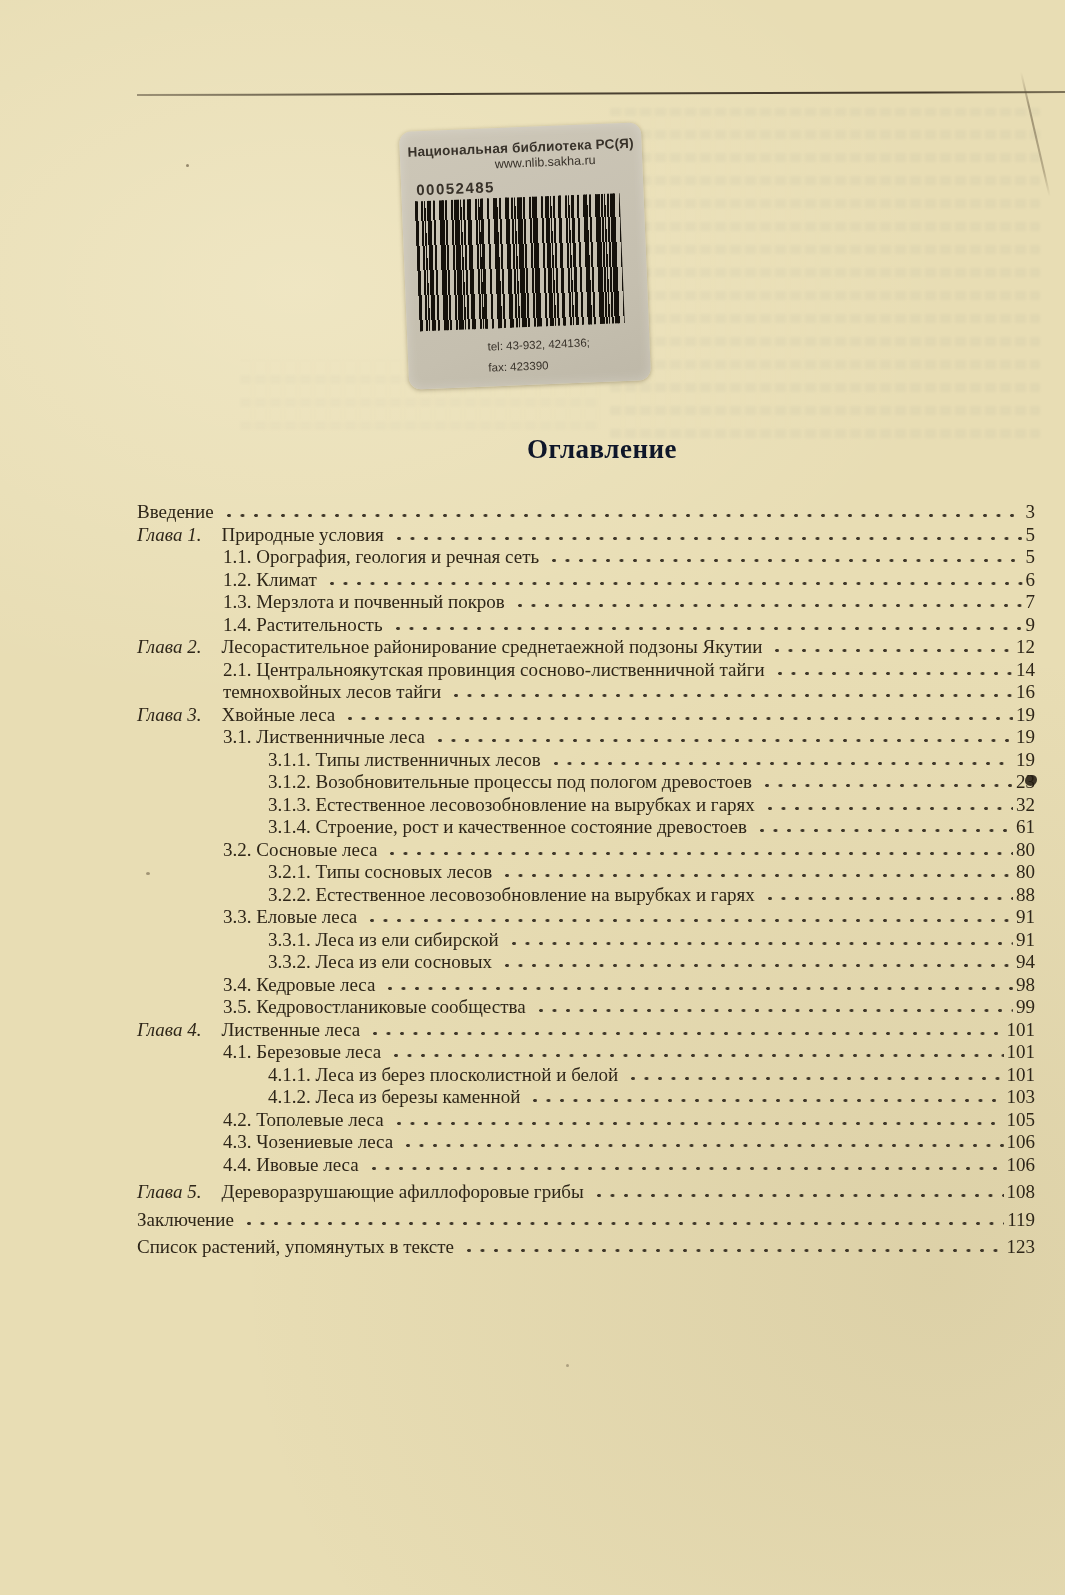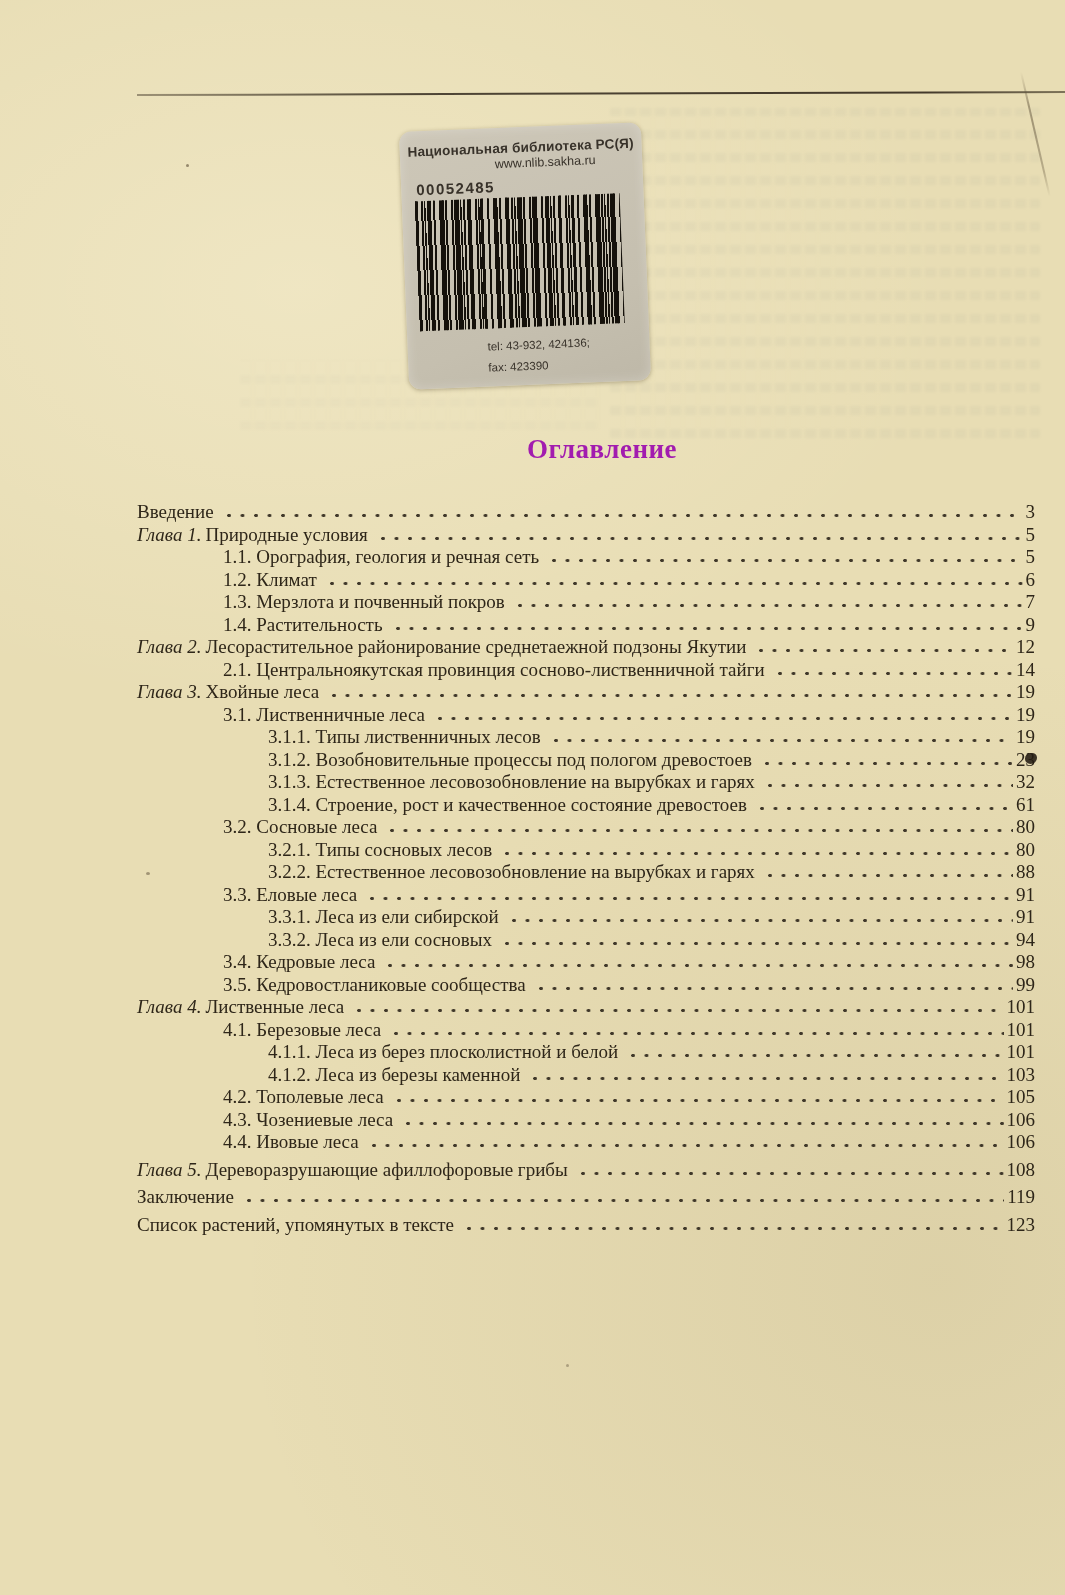--- a/index.html
+++ b/index.html
@@ -60,32 +60,32 @@
       repeating-linear-gradient(90deg,#15110b 0 1.5px, rgba(0,0,0,0) 1.5px 9px),
       repeating-linear-gradient(90deg,#15110b 0 3px, rgba(0,0,0,0) 3px 13px);
   }
   .stk-tel { margin:12px 0 0 80px; font-size:11.5px; }
   .stk-fax { margin:9px 0 0 80px; font-size:11.5px; }
 
   
   .toc-title {
     position:absolute; left:137px; top:434px; width:898px;
     text-align:center; padding-left:32px; box-sizing:border-box;
-    font-size:27px; font-weight:bold; letter-spacing:0.5px; color:#a21caf;
+    font-size:27px; font-weight:bold; letter-spacing:0.5px; color:#0f172a;
   }
   .toc-list { position:absolute; left:137px; top:501px; width:898px; }
   .row {
     display:flex; align-items:baseline;
     font-size:19px; line-height:22.5px; white-space:nowrap;
   }
   .row.gap { margin-top:5px; }
   .lvl0 { padding-left:0;justify-content:center; }
   .lvl1 { padding-left:86px; }
   .lvl2 { padding-left:131px; }
-  .prefix { font-style:italic; margin-right:4px; }
+  .prefix { font-style:italic; margin-right:20px; }
   .leader {
     flex:1 1 auto; min-width:18px; height:5px;
     margin:0 3px 0 13px;
     background:radial-gradient(circle at 2px 2.5px, #40382a 1.55px, rgba(0,0,0,0) 2.0px) left center / 13.5px 5px repeat-x;
   }
   .page { position:relative; text-align:right; }
   .blot {
     position:absolute; right:-2px; top:4px; width:12px; height:11px;
     background:#241d12; border-radius:55% 45% 60% 50%; opacity:0.88;
   }
@@ -147,20 +147,25 @@
       <span class="prefix">Глава 2.</span>
       <span>Лесорастительное районирование среднетаежной подзоны Якутии</span>
       <span class="leader"></span>
       <span class="page">12</span>
     </div>
     <div class="row lvl1">
       <span>2.1. Центральноякутская провинция сосново-лиственничной тайги</span>
       <span class="leader"></span>
       <span class="page">14</span>
     </div>
+    <div class="row lvl1">
+      <span>темнохвойных лесов тайги</span>
+      <span class="leader"></span>
+      <span class="page">16</span>
+    </div>
     <div class="row lvl0">
       <span class="prefix">Глава 3.</span>
       <span>Хвойные леса</span>
       <span class="leader"></span>
       <span class="page">19</span>
     </div>
     <div class="row lvl1">
       <span>3.1. Лиственничные леса</span>
       <span class="leader"></span>
       <span class="page">19</span>

